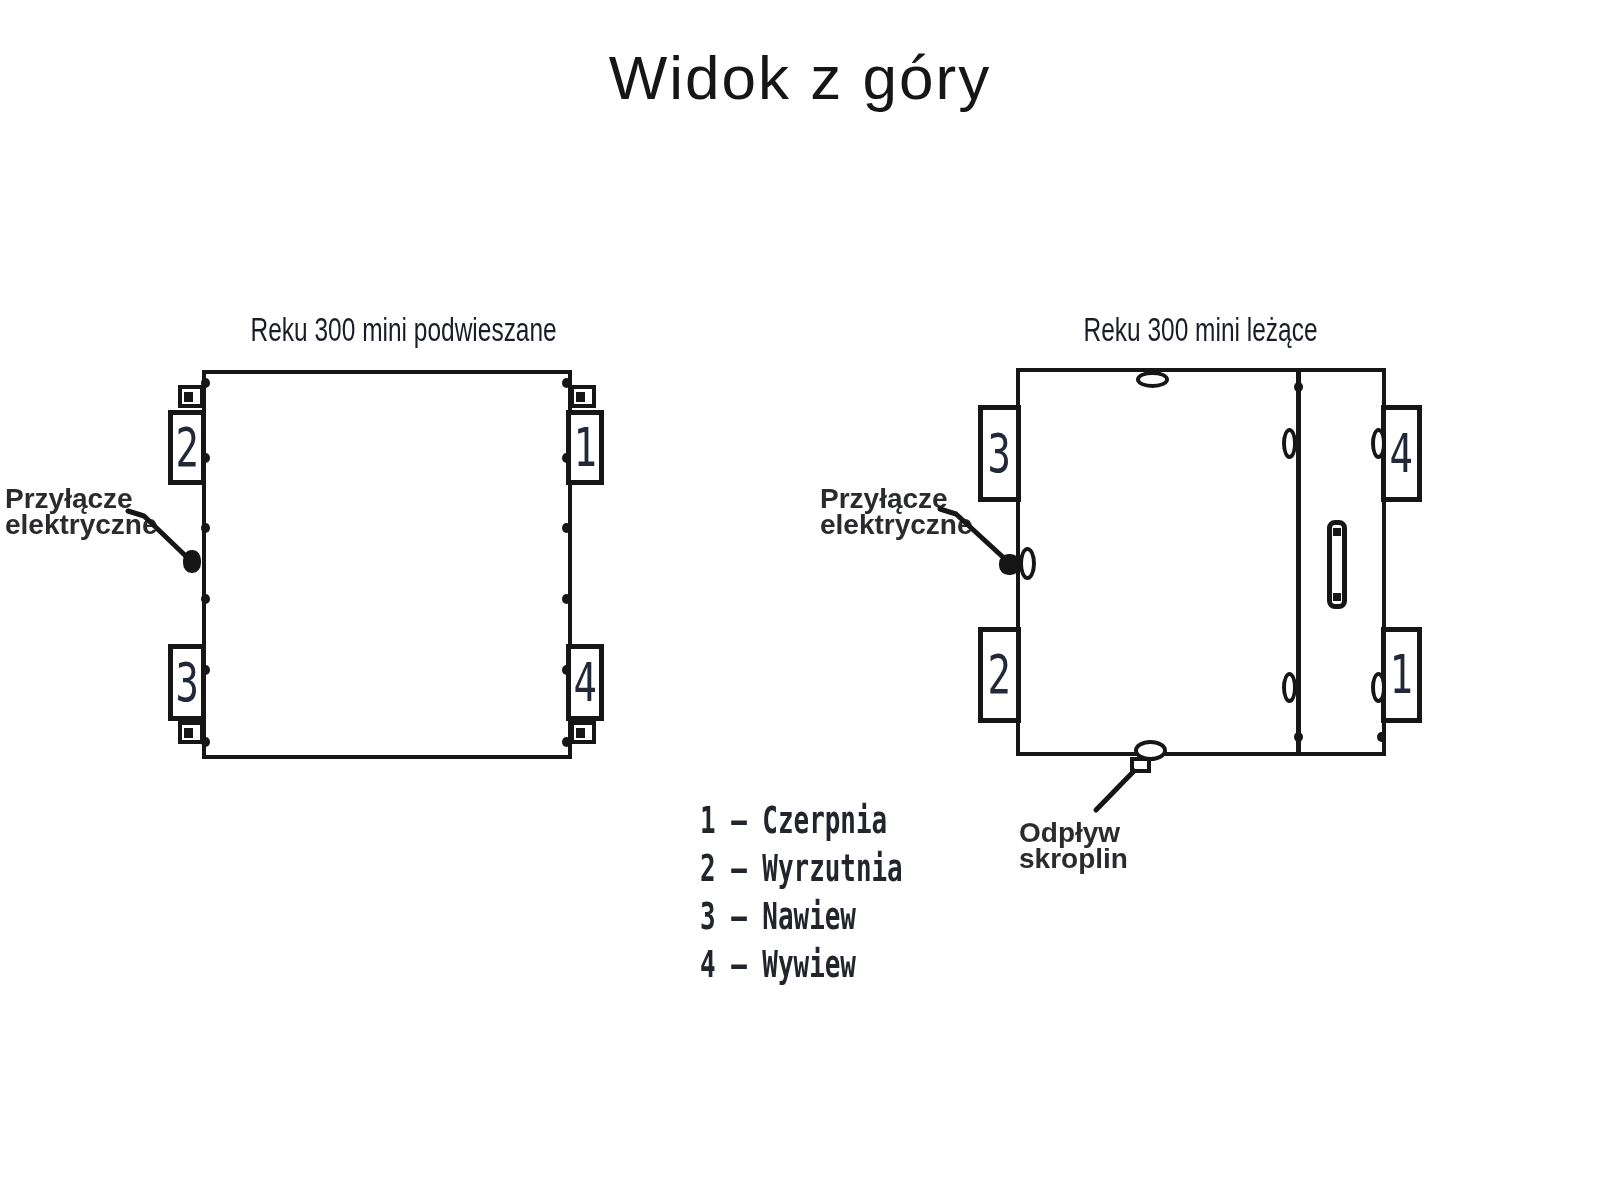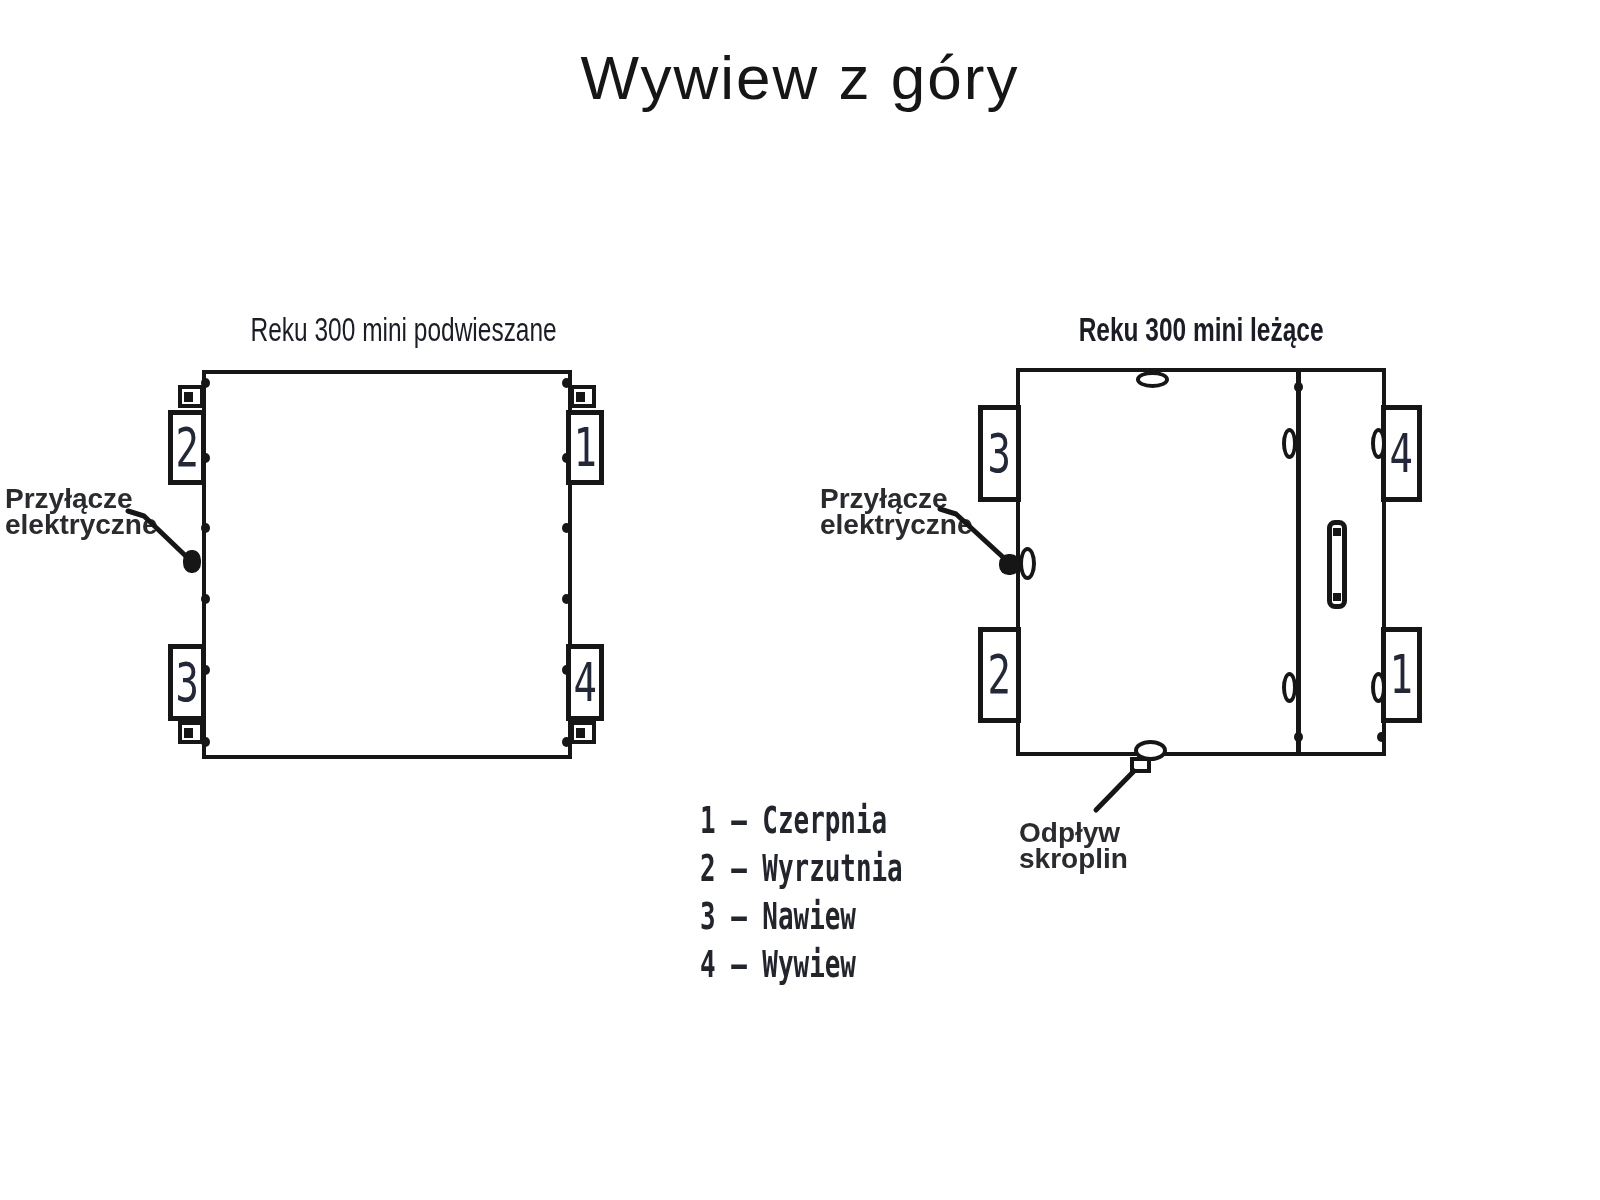--- a/index.html
+++ b/index.html
@@ -42,21 +42,21 @@
     font-family:"DejaVu Sans Mono",monospace;font-size:37px;line-height:48px;color:#23252c;
     transform:scaleX(.7);transform-origin:left top;white-space:nowrap;
   }
   svg.leaders{position:absolute;left:0;top:0;z-index:4;pointer-events:none;}
 </style>
 </head>
 <body>
 
 <div class="canvas">
 
-  <div class="page-title">Wywiew z góry</div>
+  <div class="page-title">Widok z góry</div>
 
   <div class="dia-title" style="left:129px;top:310px;width:550px;">
     <span>Reku 300 mini podwieszane</span>
   </div>
 
   <div class="box" style="left:202px;top:370px;width:370px;height:389px;"></div>
 
   <div class="port" style="left:168px;top:410px;width:38px;height:75px;">
     <span class="num">2</span>
   </div>
@@ -86,21 +86,21 @@
   <div class="dot" style="left:562px;top:453px;"></div>
   <div class="dot" style="left:562px;top:523px;"></div>
   <div class="dot" style="left:562px;top:594px;"></div>
   <div class="dot" style="left:562px;top:665px;"></div>
   <div class="dot" style="left:562px;top:737px;"></div>
 
   <div class="blob" style="left:183px;top:550px;width:18px;height:23px;"></div>
 
   <div class="note" style="left:5px;top:486px;width:127px;">Przyłącze elektryczne</div>
 
-  <div class="dia-title" style="left:926px;top:310px;width:550px;font-weight:bold;">
+  <div class="dia-title" style="left:926px;top:310px;width:550px;">
     <span>Reku 300 mini leżące</span>
   </div>
 
   <div class="box" style="left:1016px;top:368px;width:370px;height:388px;"></div>
   <div class="divider" style="left:1296px;top:368px;width:5px;height:388px;"></div>
 
   <div class="port" style="left:978px;top:405px;width:43px;height:97px;">
     <span class="num">3</span>
   </div>
   <div class="port" style="left:1381px;top:405px;width:41px;height:97px;">

